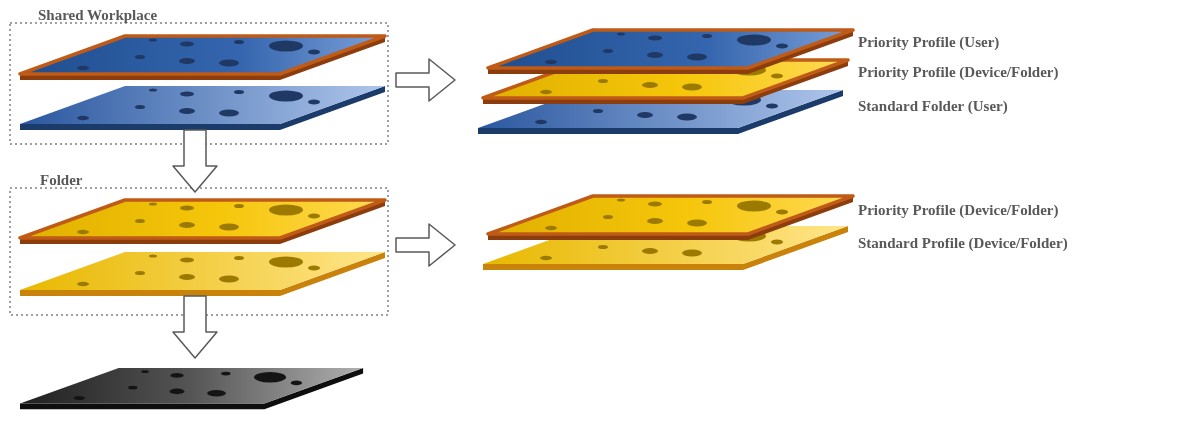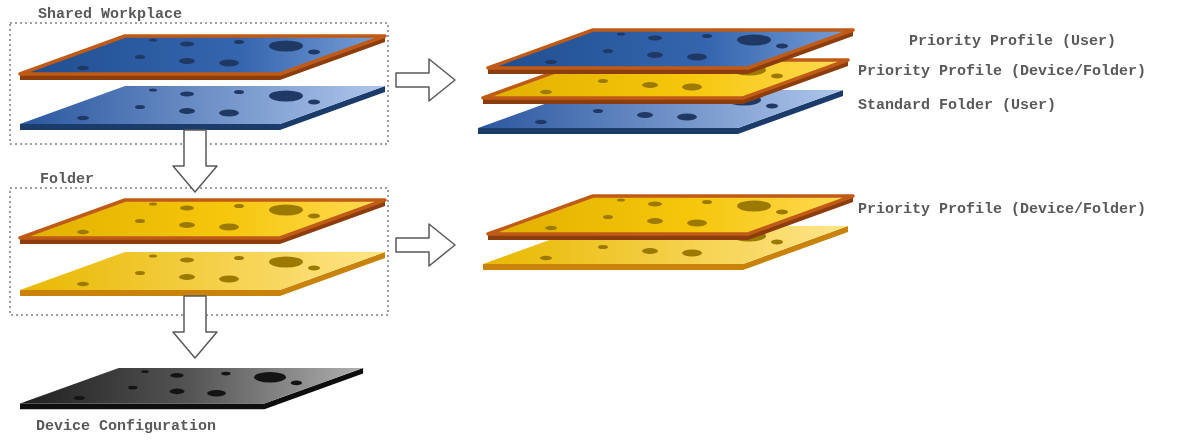--- a/index.html
+++ b/index.html
@@ -1,21 +1,21 @@
 <!DOCTYPE html>
 <html><head>
 <meta charset="utf-8">
 <style>
   html,body{margin:0;padding:0;background:#ffffff;}
   .canvas{
     position:relative;
     width:1179px;height:445px;
     background:#ffffff;
     overflow:hidden;
-    font-family:Liberation Mono, monospace;
+    font-family:Liberation Serif, serif;
   }
   .canvas svg{position:absolute;left:0;top:0;}
   .lbl{
     position:absolute;
     font-size:15px;
     font-weight:700;
     color:#595959;
     white-space:nowrap;
     line-height:18px;
   }
@@ -135,21 +135,21 @@
     <g transform="translate(173,130)">
       <use href="#arrowDown" fill="#ffffff" stroke="#595959" stroke-width="1.5" stroke-linejoin="round"></use>
     </g>
     <g transform="translate(173,296)">
       <use href="#arrowDown" fill="#ffffff" stroke="#595959" stroke-width="1.5" stroke-linejoin="round"></use>
     </g>
   </svg>
 
   <div class="lbl" style="left:38px;top:6px">Shared Workplace</div>
   <div class="lbl" style="left:40px;top:171px">Folder</div>
-  <div class="lbl" style="left:36px;top:418px">Device Configuration</div>
 
-  <div class="lbl" style="left:909px;top:33px">Priority Profile (User)</div>
+  <div class="lbl" style="left:858px;top:33px">Priority Profile (User)</div>
   <div class="lbl" style="left:858px;top:63px">Priority Profile (Device/Folder)</div>
   <div class="lbl" style="left:858px;top:97px">Standard Folder (User)</div>
 
   <div class="lbl" style="left:858px;top:201px">Priority Profile (Device/Folder)</div>
+  <div class="lbl" style="left:858px;top:234px">Standard Profile (Device/Folder)</div>
 
 </div>
 
 </body></html>

